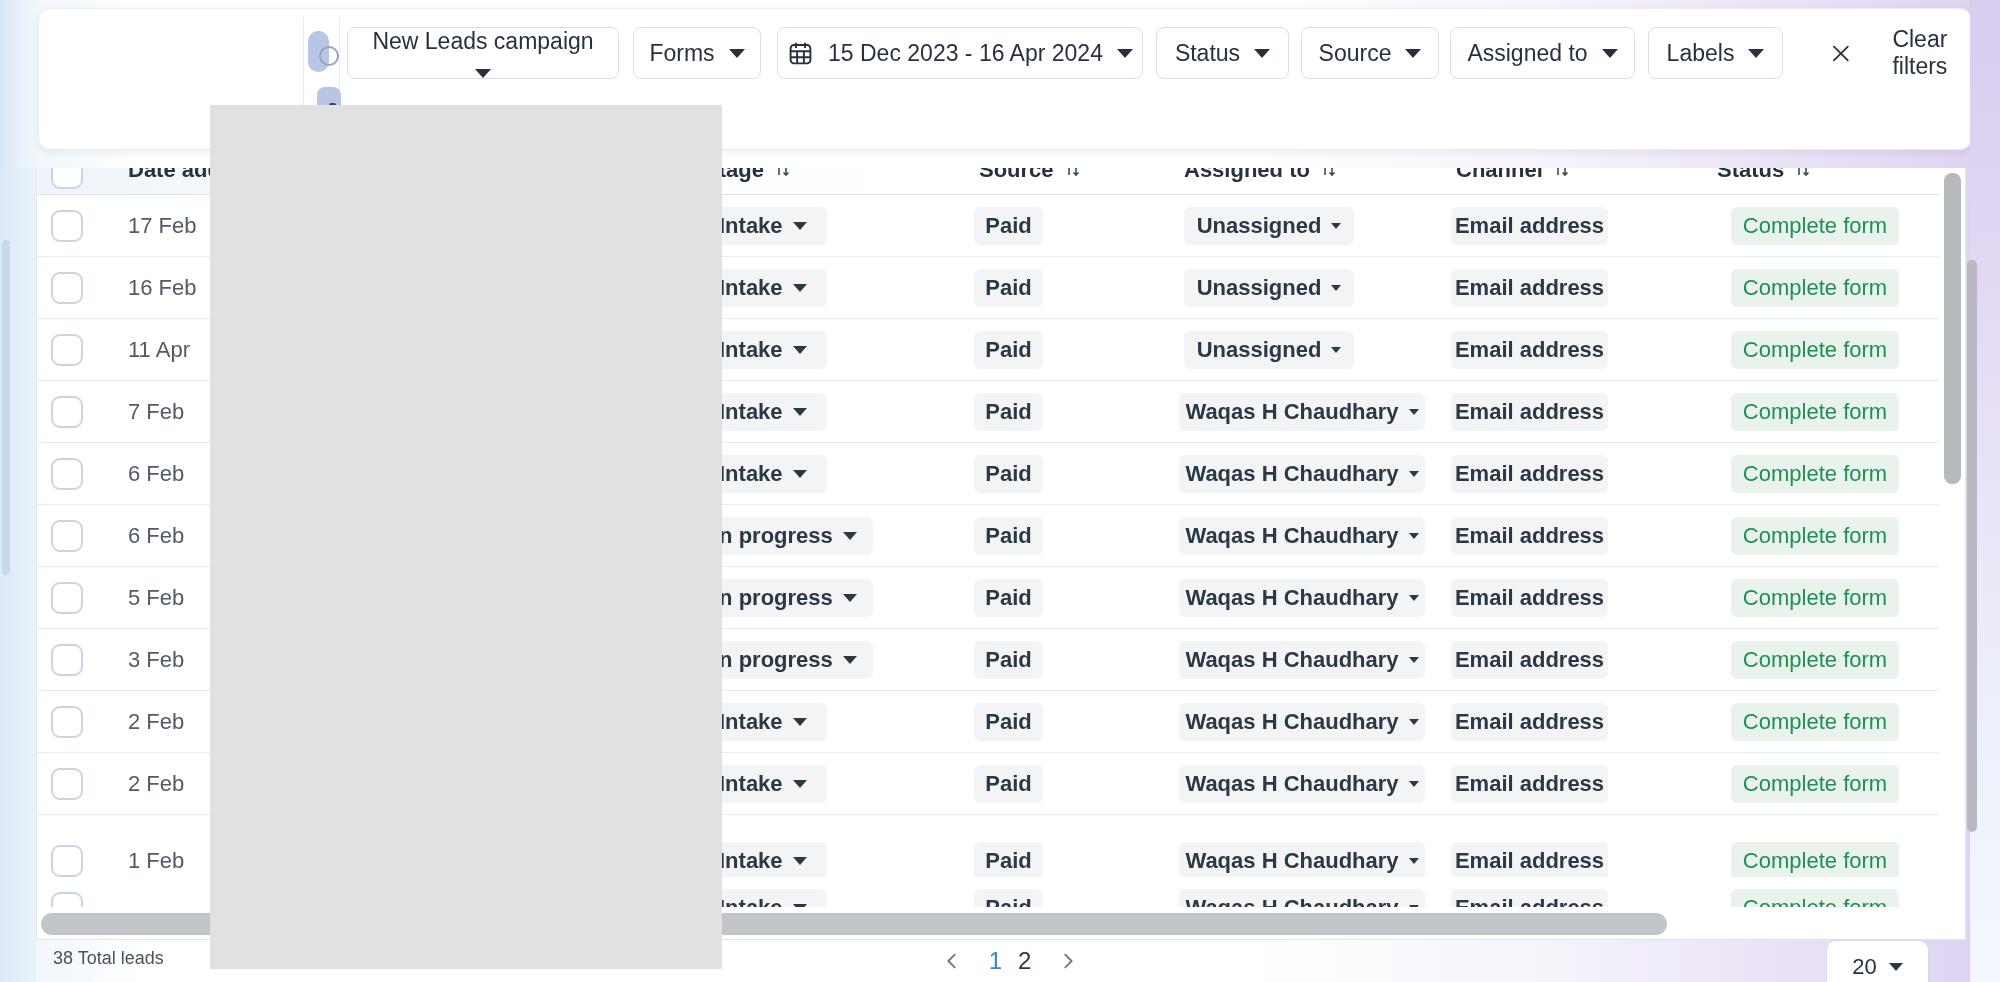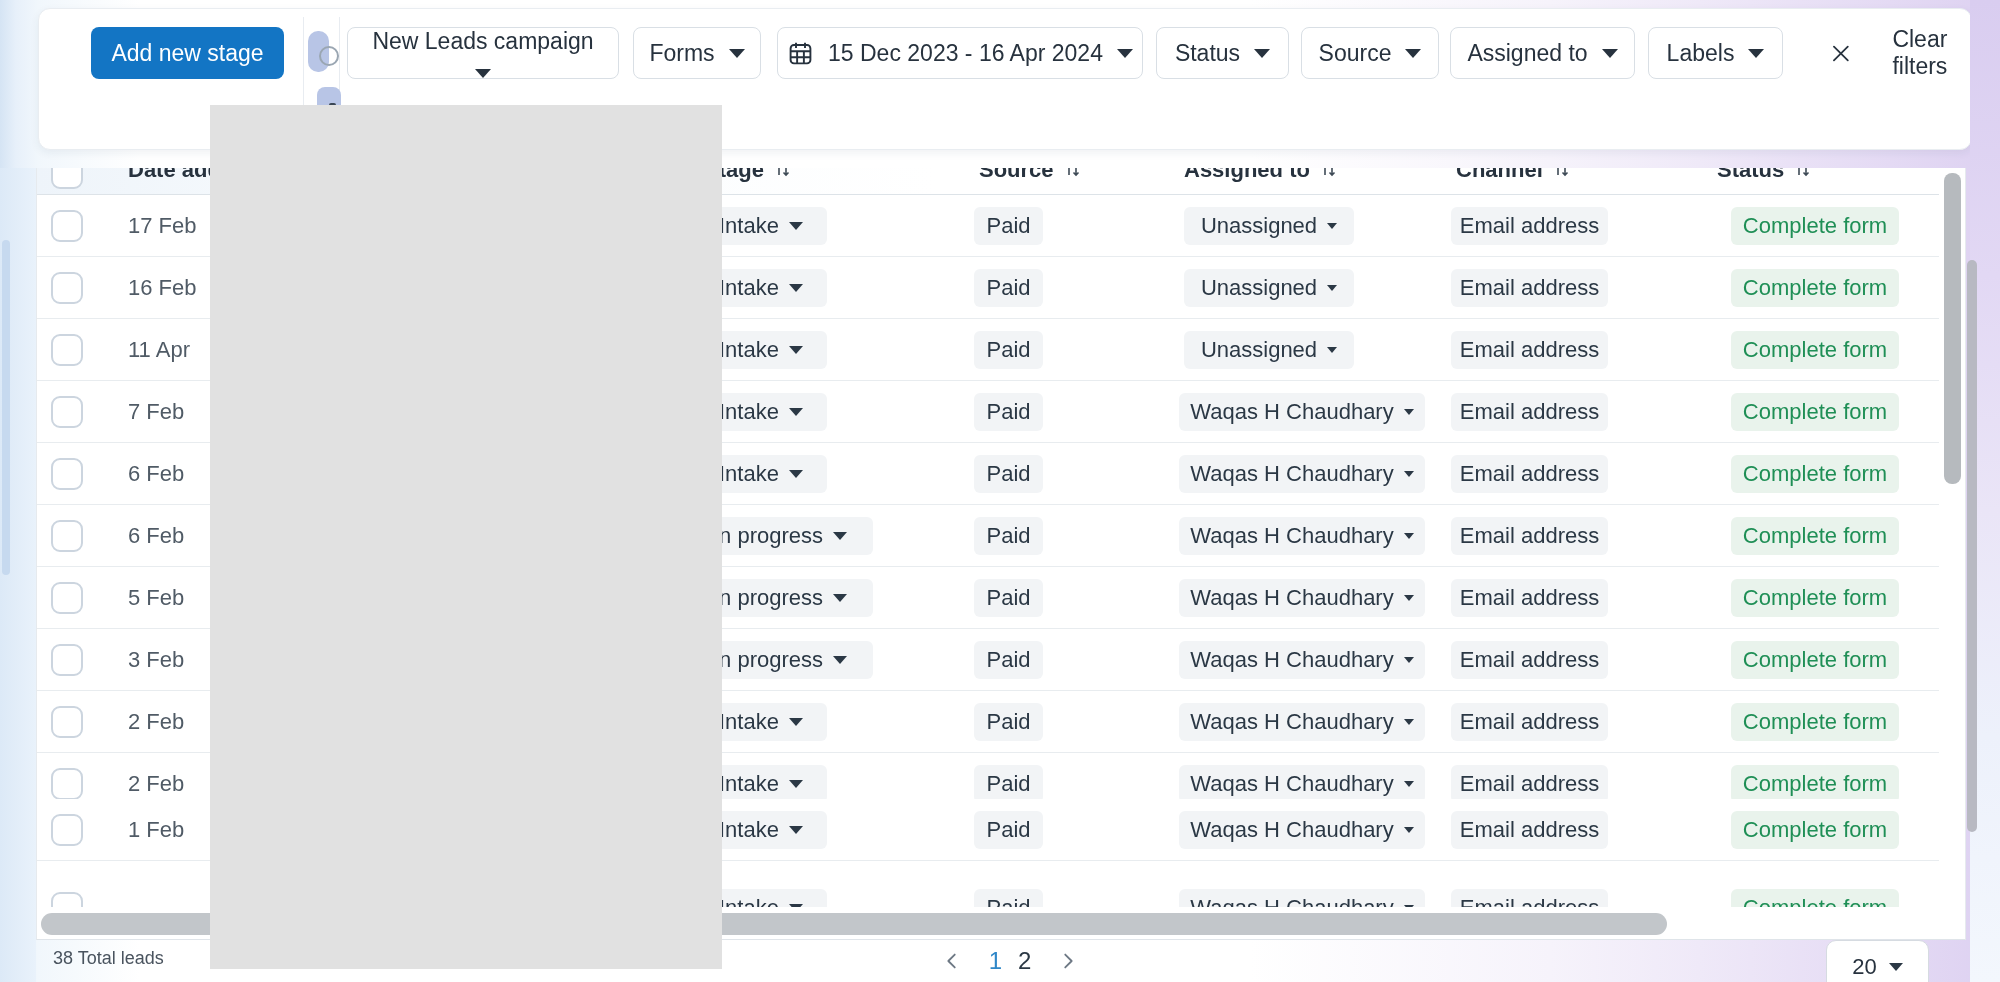--- a/index.html
+++ b/index.html
@@ -30,21 +30,21 @@
   .sorticon { width:17px; height:17px; flex:0 0 auto; }
   .rows-wrap { position:absolute; left:0; top:70px; width:1930px; height:712px; overflow:hidden; }
   .row { position:absolute; left:0; width:1902px; height:62px; border-bottom:1px solid #e8ecef; background:#fff; }
   .cb { position:absolute; left:14px; top:15px; width:32px; height:32px; background:#fff;
     border:2px solid #ccd5df; border-radius:9px; }
   .hcb { position:absolute; left:14px; top:15px; width:32px; height:32px; background:#fff;
     border:2px solid #ccd5df; border-radius:9px; top:12px; }
   .cell.date { position:absolute; left:91px; top:0; height:62px; display:flex; align-items:center;
     font-size:22px; color:#505b66; }
   .pill { position:absolute; top:12px; height:38px; background:#f2f4f6; border-radius:6px;
-    display:flex; align-items:center; justify-content:center; gap:10px; font-size:22px; color:#2b3845; }
+    display:flex; align-items:center; justify-content:center; gap:10px; font-size:22px; color:#2b3845;font-weight:bold; }
   .pill.st-intake   { left:668px; width:122px; justify-content:flex-start; padding-left:14px; }
   .pill.st-progress { left:662px; width:174px; justify-content:flex-start; padding-left:14px; }
   .pill.src { left:937px; width:69px; }
   .pill.as-un { left:1147px; width:170px; }
   .pill.as-wq { left:1142px; width:246px; }
   .pill.chn { left:1414px; width:157px; }
   .badge { position:absolute; left:1694px; top:12px; width:168px; height:38px;
     background:#e9f3ec; border-radius:6px; display:flex; align-items:center; justify-content:center;
     font-size:22px; color:#1f8f56; }
   .caret { width:0; height:0; border-left:7px solid transparent; border-right:7px solid transparent;
@@ -310,21 +310,21 @@
     </div>
     <div class="pill src">Paid</div>
     <div class="pill asg as-wq">
       <span>Waqas H Chaudhary</span>
       <span class="caret sm"></span>
     </div>
     <div class="pill chn">Email address</div>
     <div class="badge">Complete form</div>
   </div>
 
-  <div class="row" style="top: 604px; padding-left: 11px;">
+  <div class="row" style="top: 635px; padding-left: 11px;">
     <div class="cb"></div>
     <div class="cell date">1 Feb</div>
     <div class="pill stage st-intake">
       <span>Intake</span>
       <span class="caret"></span>
     </div>
     <div class="pill src">Paid</div>
     <div class="pill asg as-wq">
       <span>Waqas H Chaudhary</span>
       <span class="caret sm"></span>
@@ -369,21 +369,20 @@
         </svg>
     </div>
     <div class="page-size">
       <span>20</span>
       <span class="caret"></span>
     </div>
   </div>
 
   <div class="sticky-cover">
     <div class="toolbar-card">
-      <button class="btn-primary">Add new stage</button>
 
       <div class="peek-strip">
         <div class="peek-pill1"></div>
         <div class="peek-spinner"></div>
         <div class="peek-pill2"></div>
         <div class="peek-dot"></div>
       </div>
 
       <div class="tb-pill f-campaign">
         <span>New Leads campaign</span>

